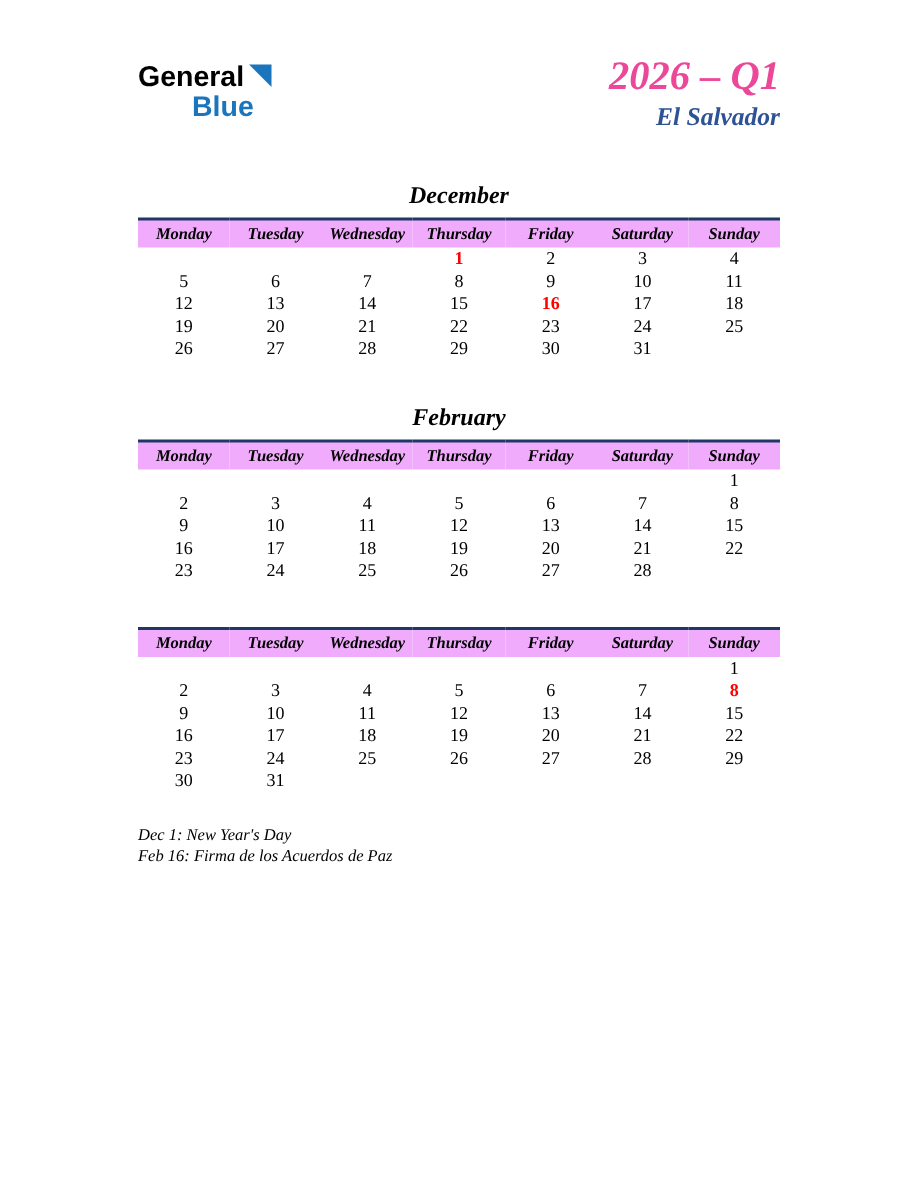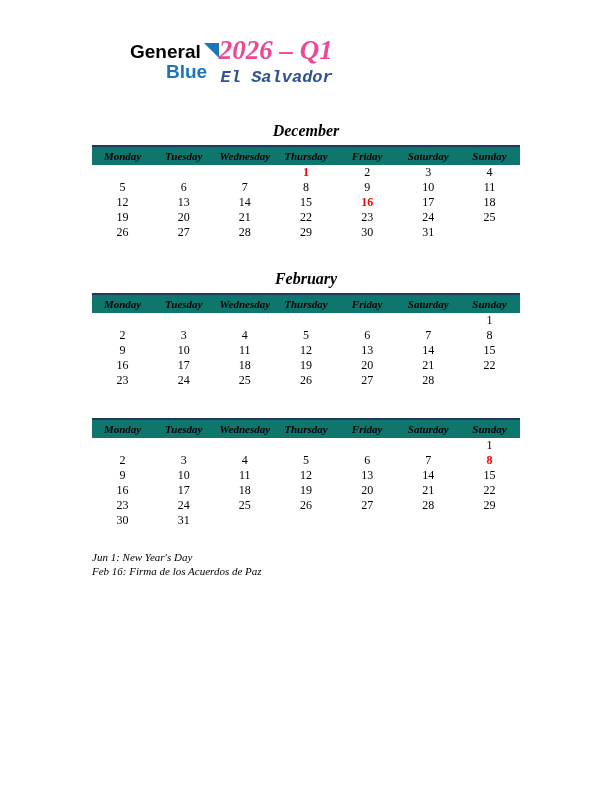--- a/index.html
+++ b/index.html
@@ -3,36 +3,36 @@
 <meta charset="utf-8">
 <style>
   html,body{margin:0;padding:0;background:#ffffff;}
   .page{
     width:612px;height:792px;box-sizing:border-box;
     padding:36px 92px 0 92px;
     font-family:"Liberation Serif", serif;
     background:#ffffff;position:relative;overflow:hidden;
   }
   
-  .top{display:flex;align-items:flex-start;height:72px;margin-left:38px;}
+  .top{display:flex;justify-content:space-between;align-items:flex-start;height:72px;}
   .logo{font-family:"Liberation Sans", sans-serif;font-weight:bold;font-size:19px;line-height:1.05;padding-top:6px;}
   .logo-row{display:flex;align-items:flex-start;}
   .logo-general{color:#000000;}
   .logo-triangle{width:0;height:0;border-top:15px solid #1B75BC;border-left:15px solid transparent;display:inline-block;margin-left:3px;margin-top:1px;}
   .logo-blue{color:#1B75BC;display:block;margin-left:36px;}
   .title-block{text-align:right;padding-top:0px;}
   .title{font-size:27px;font-weight:bold;font-style:italic;color:#ec4899;line-height:1.1;}
-  .subtitle{font-size:17px;font-weight:bold;font-style:italic;color:#2E5395;margin-top:2px;font-family:Liberation Mono, monospace;}
+  .subtitle{font-size:17px;font-weight:bold;font-style:italic;color:#2E5395;margin-top:2px;}
   
   .month{margin-top:30px;}
   .month:first-of-type{margin-top:14px;}
   .month-title{text-align:center;font-size:16px;font-weight:bold;font-style:italic;color:#000000;margin:0 0 5px 0;}
   table.cal{width:100%;border-collapse:collapse;table-layout:fixed;}
   .cal th{
-    background:#0f766e;border-top:2px solid #1F3864;
+    background:#f0abfc;border-top:2px solid #1F3864;
     font-size:11px;font-style:italic;font-weight:bold;color:#000000;
     height:18px;padding:0;text-align:center;
   }
   .cal td{font-size:12px;text-align:center;height:15px;padding:0;color:#000000;}
   .cal td.holiday{color:#FF0000;font-weight:bold;}
   
   .notes{margin-top:22px;font-size:11px;font-style:italic;color:#000000;line-height:1.3;}
   .notes div{white-space:nowrap;}
 </style>
 </head>
@@ -248,17 +248,17 @@
             <td></td>
             <td></td>
             <td></td>
             <td></td>
           </tr>
         </tbody>
       </table>
   </section>
 
   <div class="notes">
-    <div>Jun 1: New Year's Day</div>
+    <div>Dec 1: New Year's Day</div>
     <div>Feb 16: Firma de los Acuerdos de Paz</div>
   </div>
 
 </div>
 
 </body></html>

